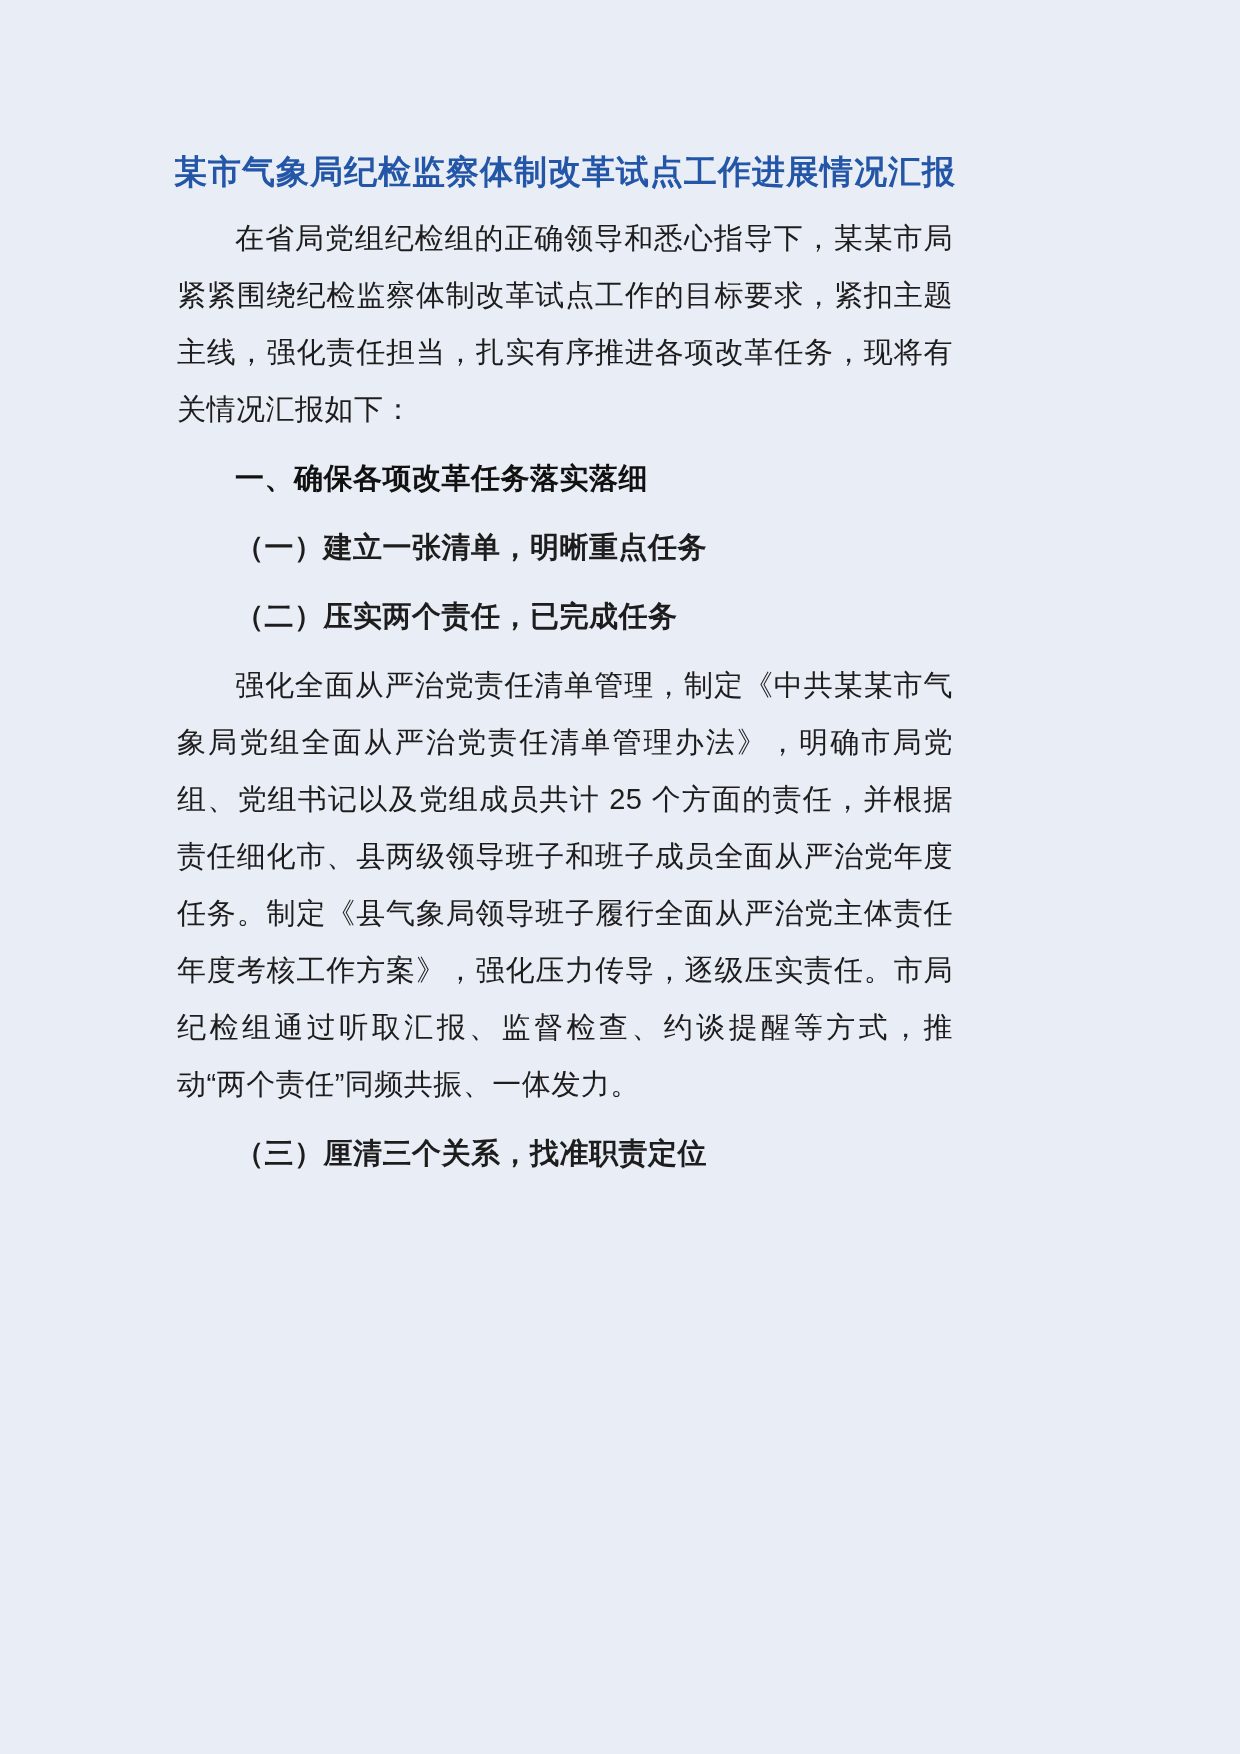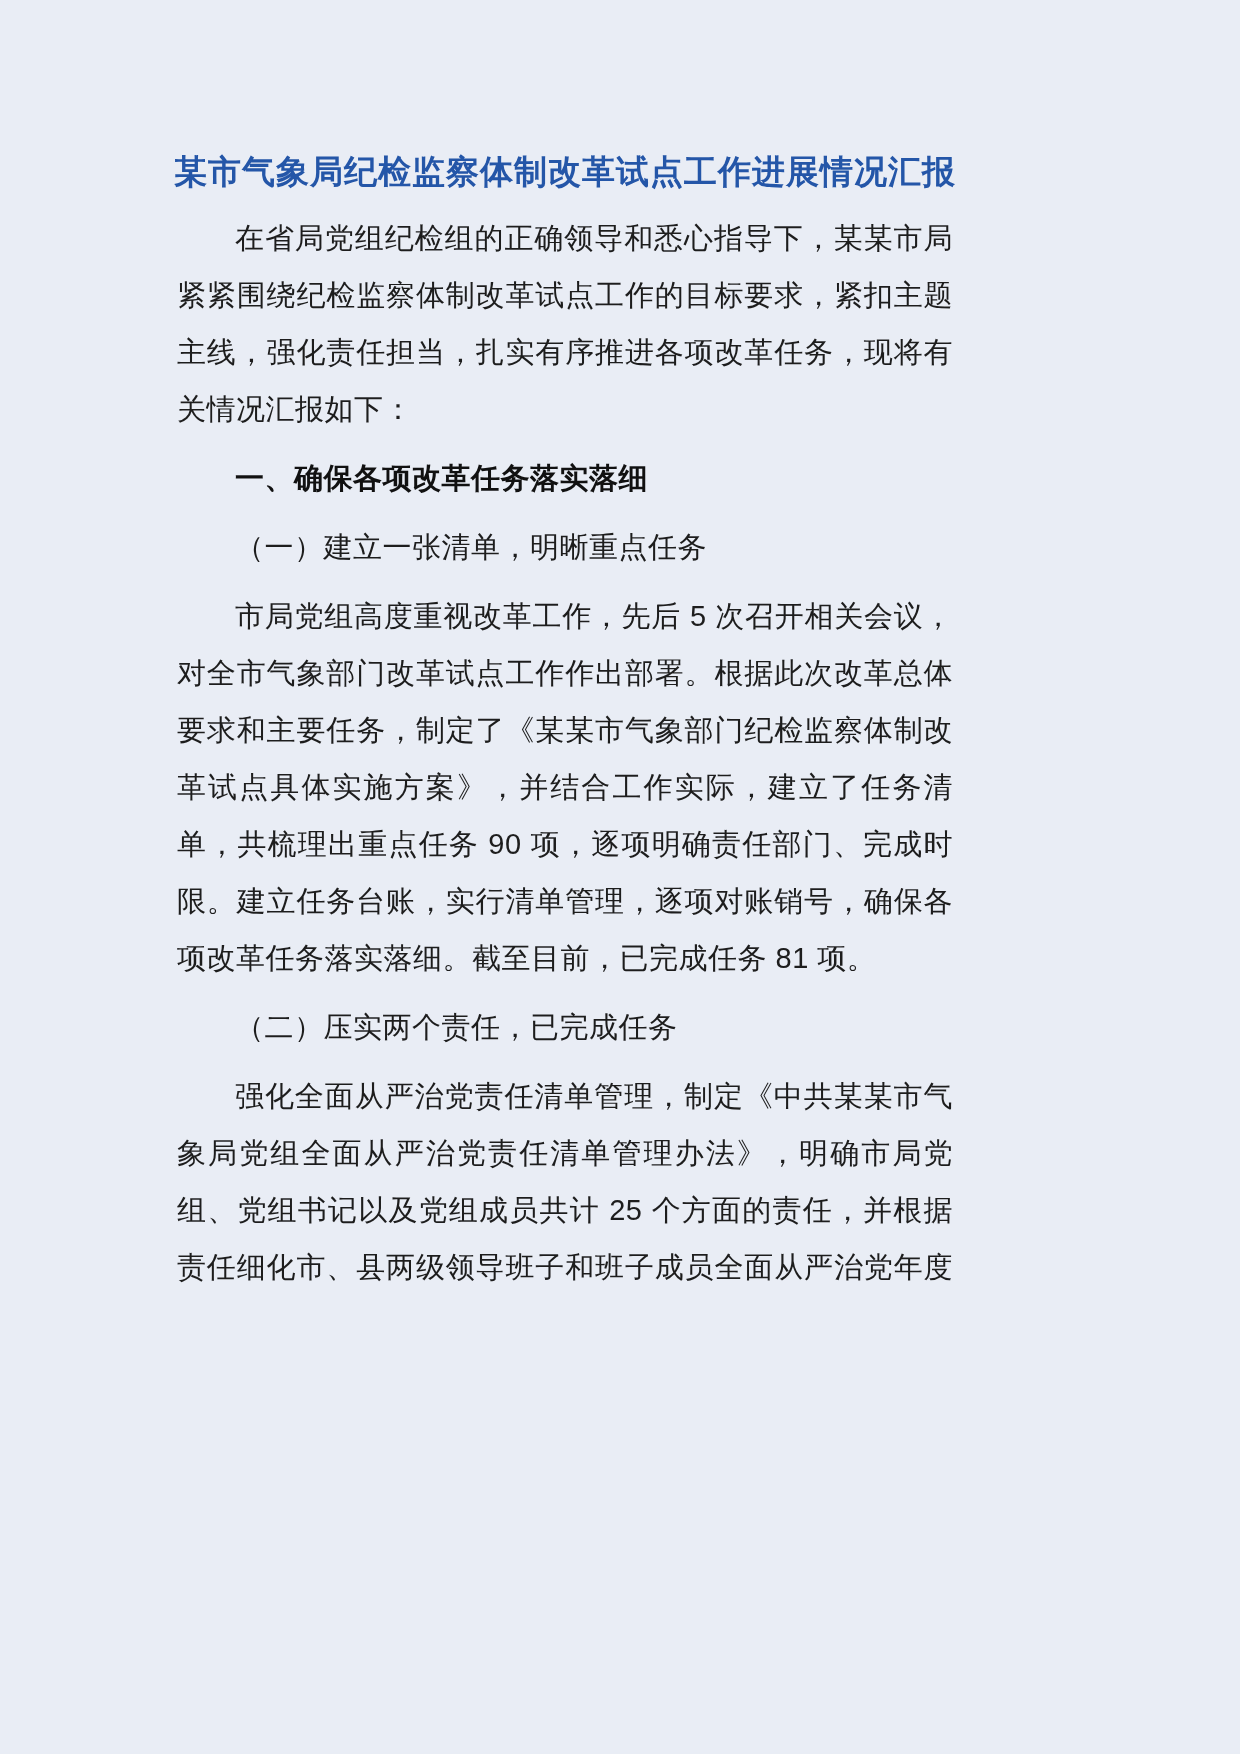--- a/index.html
+++ b/index.html
@@ -39,32 +39,31 @@
     text-indent: 2em;
     margin: 12px;
     letter-spacing: 0.5px;
     word-break: break-all;
   }
   .heading1 {
     font-weight: bold;
     color: #111;
   }
   .heading2 {
-    font-weight: normal;
+    font-weight: bold;
   }
 </style>
 </head>
 <body>
 
 <div class="page">
   <div class="content">
     <h1 class="doc-title">某市气象局纪检监察体制改革试点工作进展情况汇报</h1>
     <div>
         <p class="para body">在省局党组纪检组的正确领导和悉心指导下，某某市局紧紧围绕纪检监察体制改革试点工作的目标要求，紧扣主题主线，强化责任担当，扎实有序推进各项改革任务，现将有关情况汇报如下：</p>
         <p class="para heading1">一、确保各项改革任务落实落细</p>
         <p class="para heading2">（一）建立一张清单，明晰重点任务</p>
-        <p class="para body">市局党组高度重视改革工作，先后 5 次召开相关会议，对全市气象部门改革试点工作作出部署。根据此次改革总体要求和主要任务，制定了《某某市气象部门纪检监察体制改革试点具体实施方案》，并结合工作实际，建立了任务清单，共梳理出重点任务 90 项，逐项明确责任部门、完成时限。建立任务台账，实行清单管理，逐项对账销号，确保各项改革任务落实落细。截至目前，已完成任务 81 项。</p>
         <p class="para heading2">（二）压实两个责任，已完成任务</p>
         <p class="para body">强化全面从严治党责任清单管理，制定《中共某某市气象局党组全面从严治党责任清单管理办法》，明确市局党组、党组书记以及党组成员共计 25 个方面的责任，并根据责任细化市、县两级领导班子和班子成员全面从严治党年度任务。制定《县气象局领导班子履行全面从严治党主体责任年度考核工作方案》，强化压力传导，逐级压实责任。市局纪检组通过听取汇报、监督检查、约谈提醒等方式，推动“两个责任”同频共振、一体发力。</p>
         <p class="para heading2">（三）厘清三个关系，找准职责定位</p>
       </div>
   </div>
 </div>
 
 </body></html>

